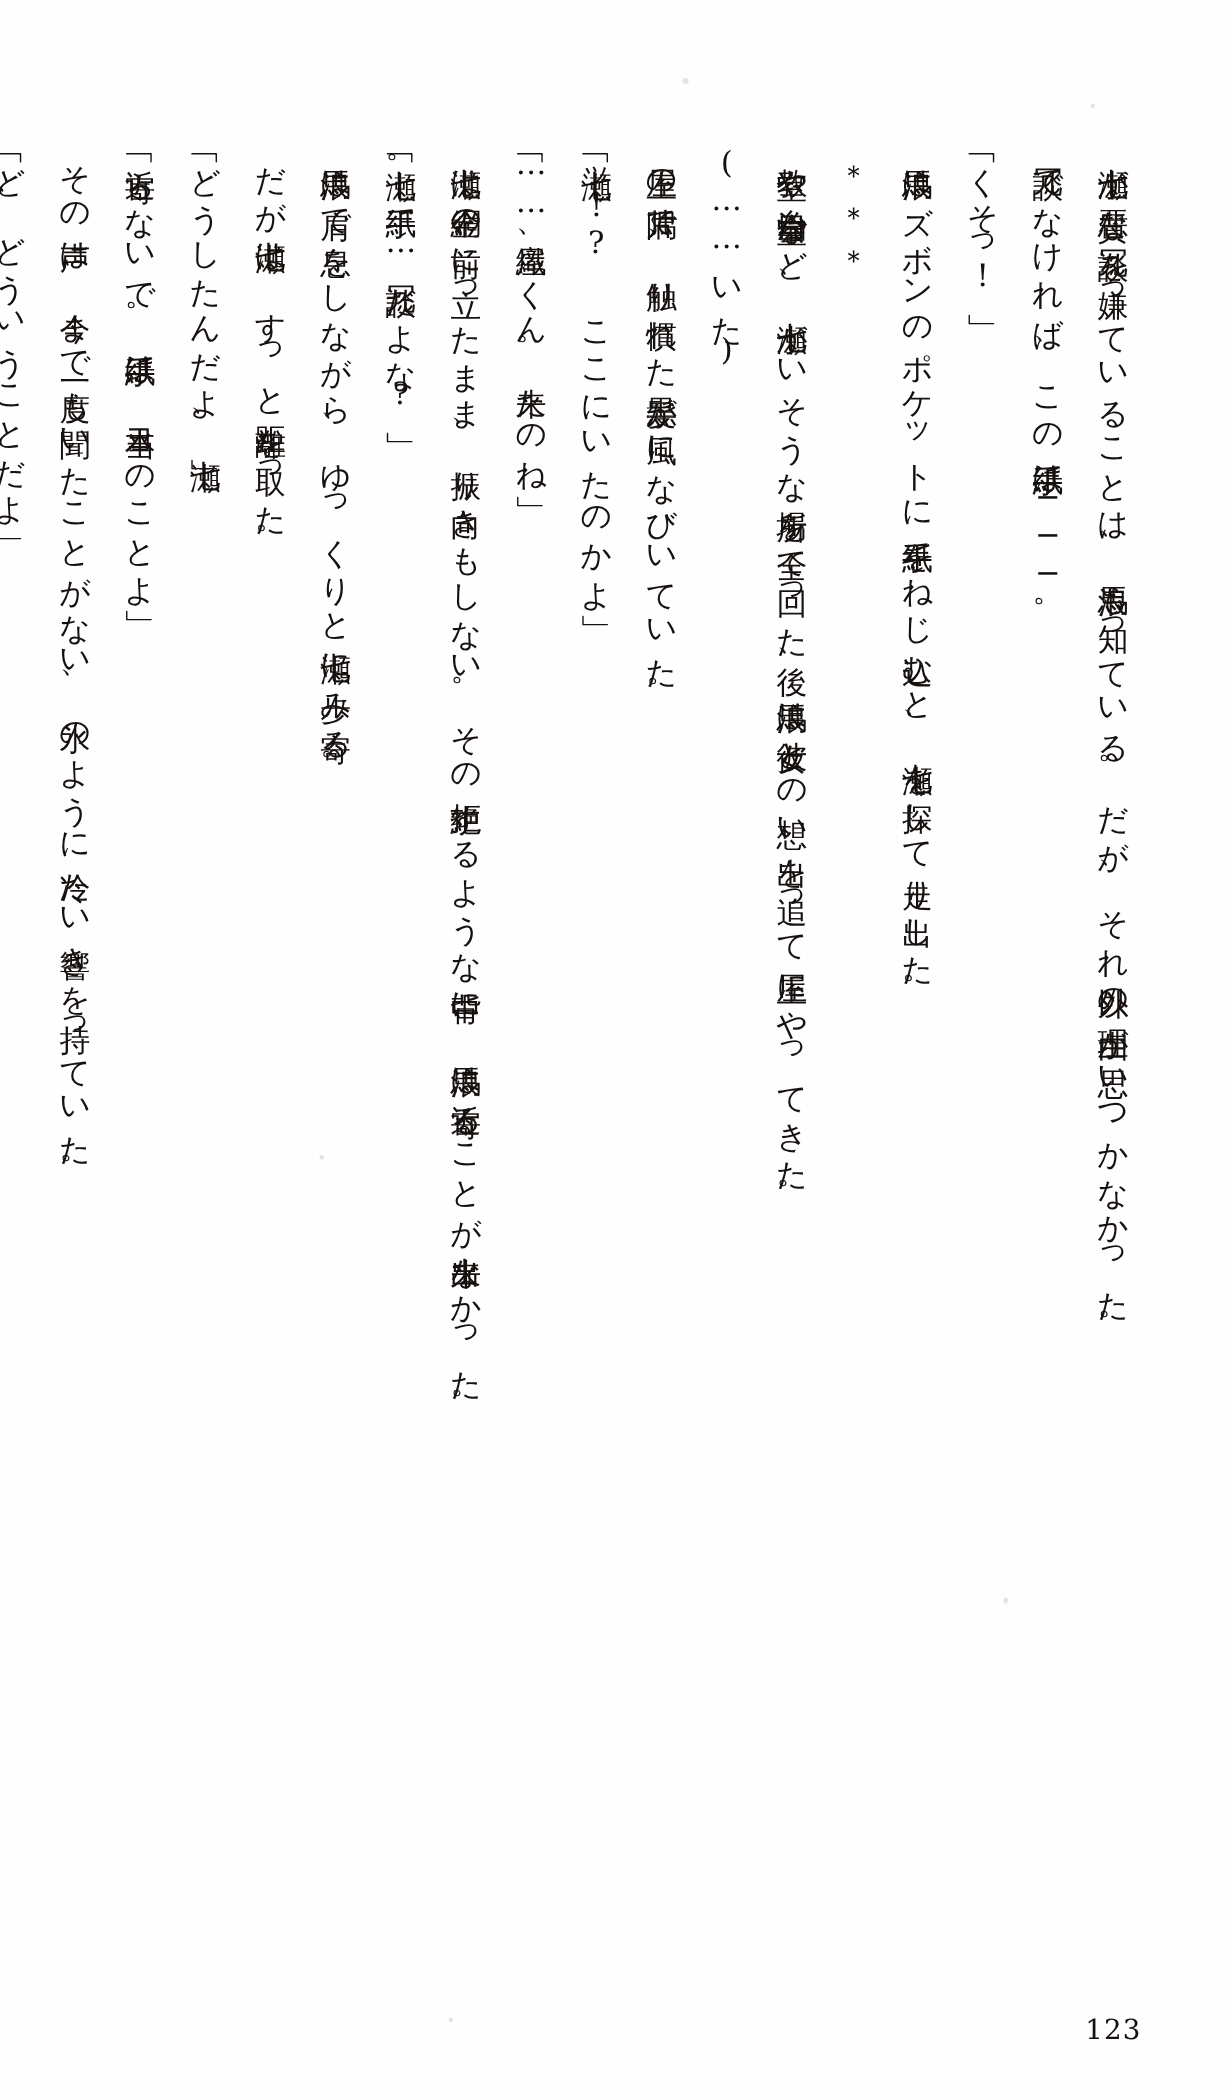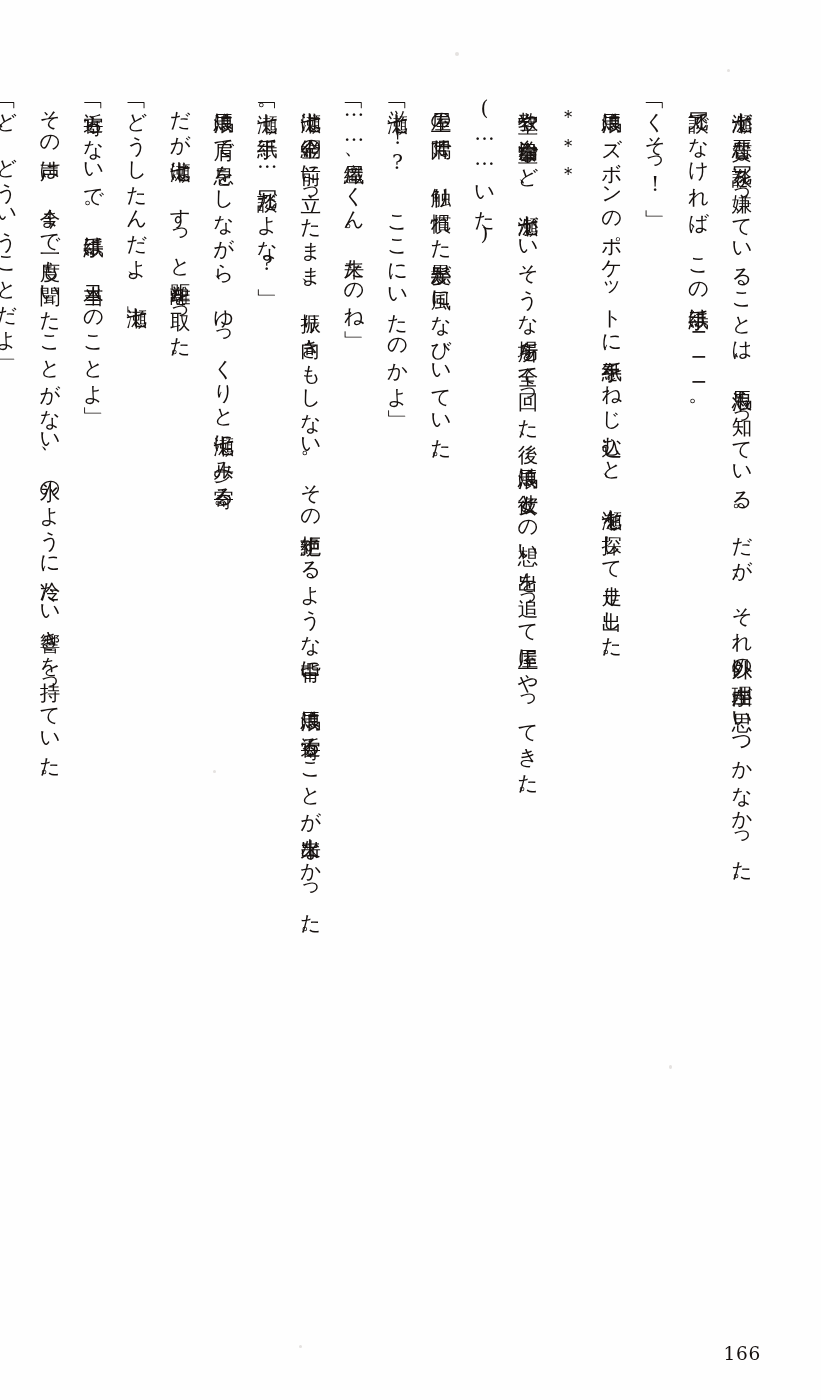--- a/index.html
+++ b/index.html
@@ -86,14 +86,14 @@
     <p>「七瀬。手紙……冗談だよな?」</p>
     <p>浪馬は肩で息をしながら、ゆっくりと七瀬に歩み寄る。</p>
     <p>だが七瀬は、すっと距離を取った。</p>
     <p>「どうしたんだよ、七瀬」</p>
     <p>「近寄らないで。手紙は、本当ヨのことよ」</p>
     <p>その声は、今まで一度も聞いたことがない、氷のように冷たい響きを持っていた。</p>
     <p>「ど、どういうことだよ」</p>
 
   </div>
 
-  <div class="page-number">166</div>
+  <div class="page-number">123</div>
 </div>
 
 </body></html>

